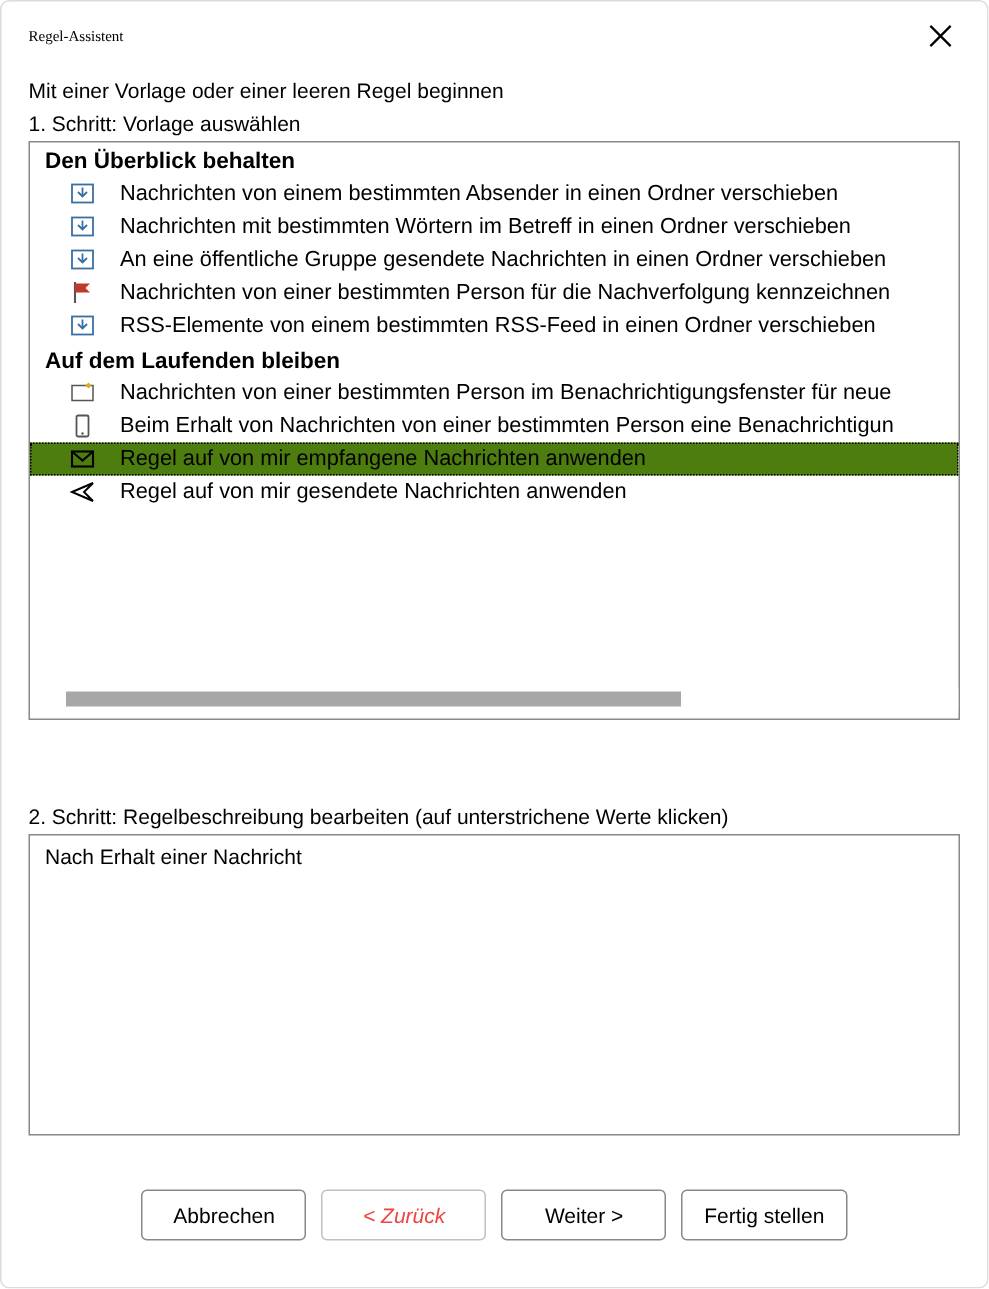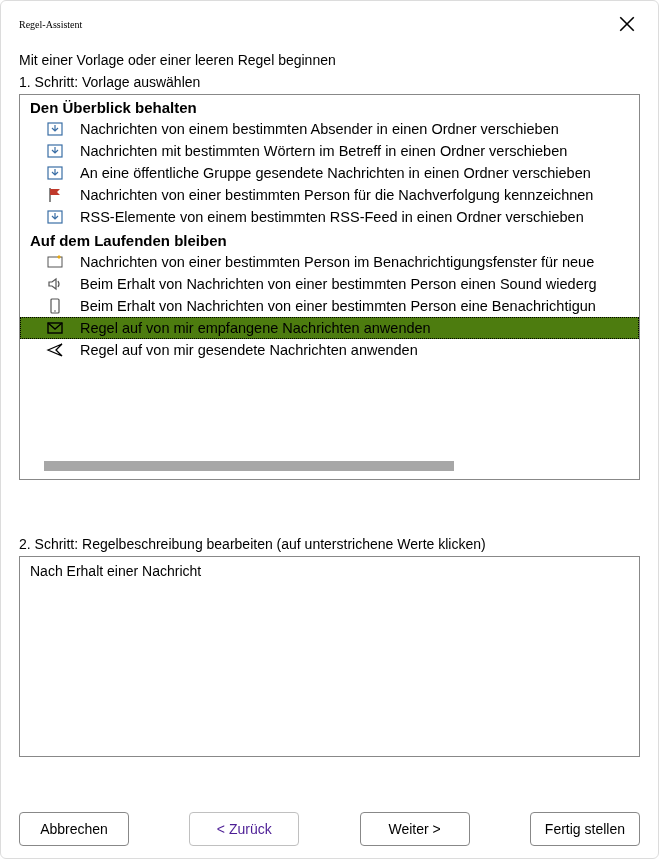--- a/index.html
+++ b/index.html
@@ -115,39 +115,40 @@
       font-size: 14px;
     }
     .description-box {
       border: 1px solid #888;
       padding: 6px 10px;
       height: 201px;
       font-size: 14px;
     }
     .button-row {
       display: flex;
-      justify-content: space-between;
+      justify-content: center;
       gap: 10px;
-      padding: 14px 18px 12px 18px;
+      padding: 14px 18px 31px 18px;
       margin-top: auto;
     }
     .btn {
       min-width: 110px;
       height: 34px;
       border: 1px solid #888;
       border-radius: 4px;
       background: #fff;
       font-size: 14px;
       cursor: pointer;
       padding: 0 14px;
     }
     .btn.disabled {
-      color: #4c1d95;
+      color: #ef4444;
       border-color: #c0c0c0;
       cursor: default;
+      font-style: italic;
     }
   </style>
 </head>
 <body>
 
 <div class="window">
   <div class="titlebar">
     <div class="titlebar-title">Regel-Assistent</div>
     <button class="close-btn">
       <svg class="icon" viewBox="0 0 16 16" width="14" height="14">
@@ -220,29 +221,20 @@
         <div class="item">
           <span class="icon">
             <svg viewBox="0 0 18 18" width="18" height="18">
               <rect x="2" y="4" width="14" height="10" fill="none" stroke="#555" stroke-width="1"></rect>
               <path d="M13 2 L15 4 L13 6 L11 4 Z" fill="#e6a817"></path>
             </svg>
           </span>
           <span>Nachrichten von einer bestimmten Person im Benachrichtigungsfenster für neue</span>
         </div>
 
-        <div class="item">
-          <span class="icon">
-            <svg viewBox="0 0 18 18" width="18" height="18">
-              <path d="M3 7 L6 7 L10 4 L10 14 L6 11 L3 11 Z" fill="none" stroke="#555" stroke-width="1.2"></path>
-              <path d="M12 6 Q14 9 12 12" fill="none" stroke="#555" stroke-width="1.2"></path>
-            </svg>
-          </span>
-          <span>Beim Erhalt von Nachrichten von einer bestimmten Person einen Sound wiederg</span>
-        </div>
 
         <div class="item">
           <span class="icon">
             <svg viewBox="0 0 18 18" width="18" height="18">
               <rect x="5" y="2" width="8" height="14" rx="1" fill="none" stroke="#555" stroke-width="1.2"></rect>
               <circle cx="9" cy="14" r="0.8" fill="#555"></circle>
             </svg>
           </span>
           <span>Beim Erhalt von Nachrichten von einer bestimmten Person eine Benachrichtigun</span>
         </div>

